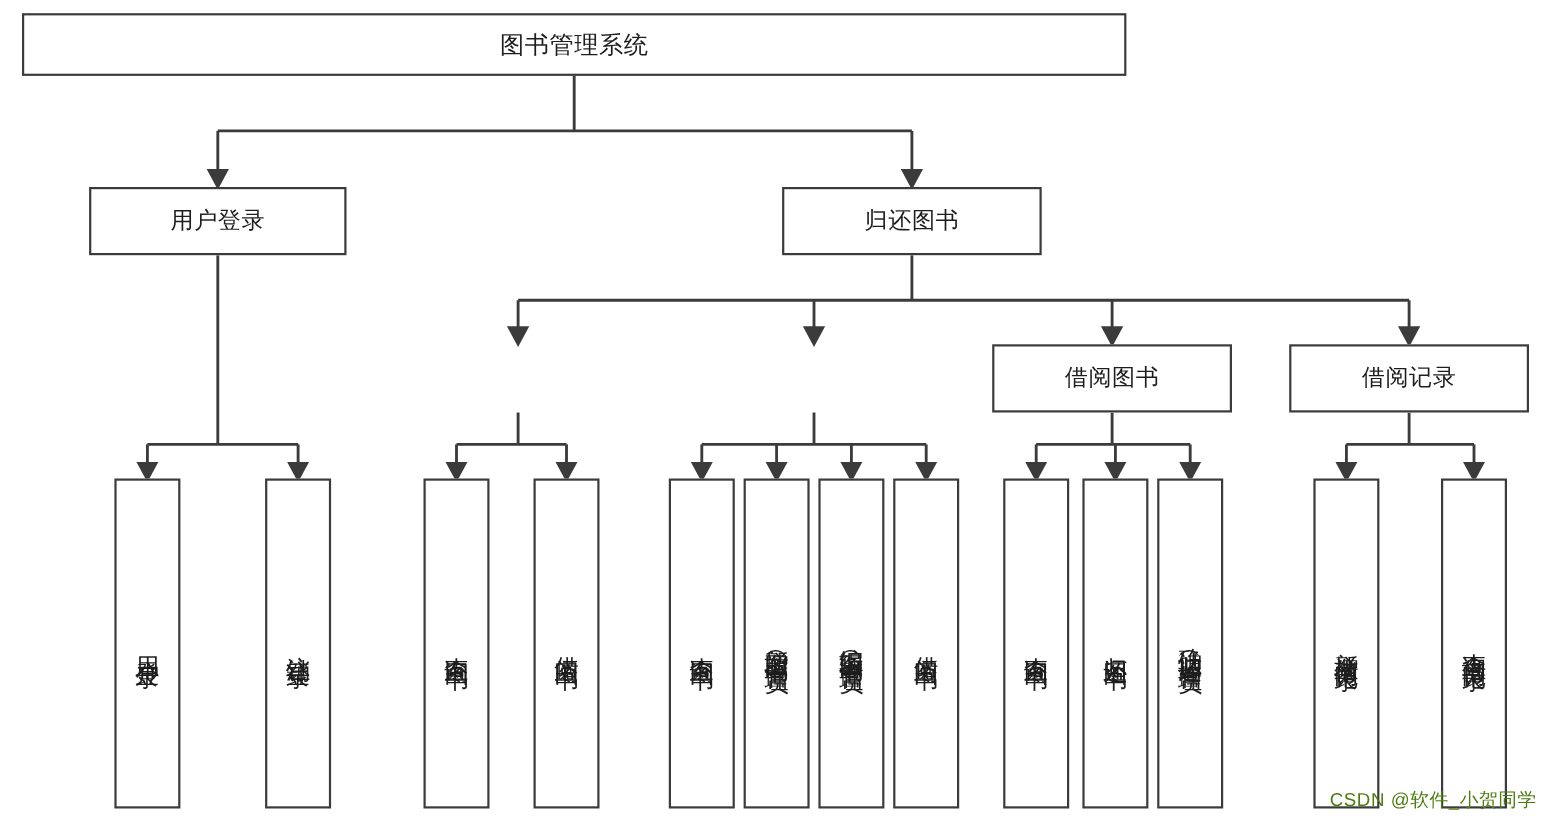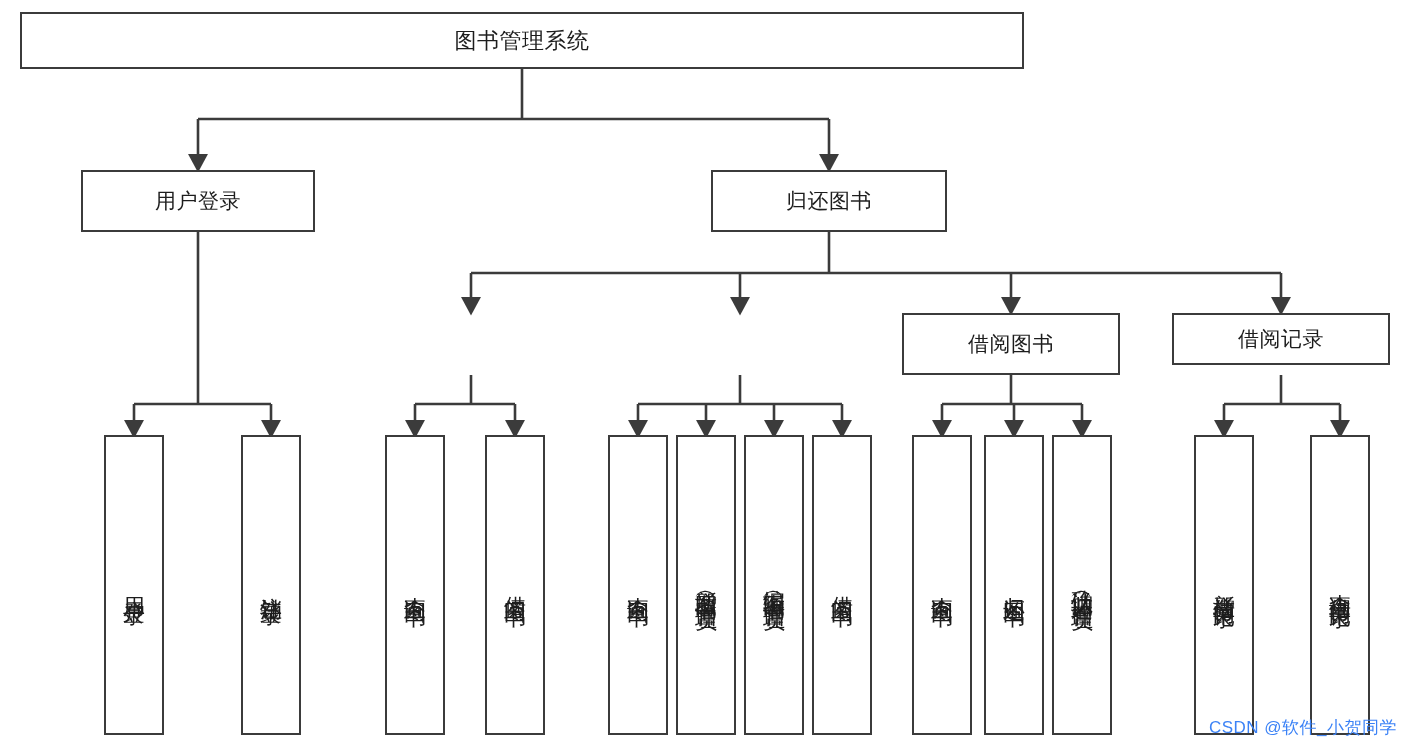--- a/index.html
+++ b/index.html
@@ -62,21 +62,21 @@
     font-size: 22px;
     letter-spacing: 3px;
     line-height: 1;
     max-height: 282px;
   }
   .watermark {
     position: absolute;
     right: 8px;
     bottom: 8px;
     font-size: 17px;
-    color: #3b82f6;
+    color: #4d7c0f;
     font-family: "Liberation Sans", "DejaVu Sans", sans-serif;
     letter-spacing: 0.5px;
     user-select: none;
     white-space: nowrap;
   }
 </style>
 </head>
 <body>
 
 <div id="diagram-root">
@@ -142,21 +142,21 @@
   <div class="node-box h-node" style="left:81px; top:170px; width:234px; height:62px;">
     <span class="node-label">用户登录</span>
   </div>
   <div class="node-box h-node" style="left:711px; top:170px; width:236px; height:62px;">
     <span class="node-label">归还图书</span>
   </div>
 
   <div class="node-box h-node" style="left:902px; top:313px; width:218px; height:62px;">
     <span class="node-label">借阅图书</span>
   </div>
-  <div class="node-box h-node" style="left:1172px; top:313px; width:218px; height:52px;">
+  <div class="node-box h-node" style="left:1172px; top:313px; width:218px; height:62px;">
     <span class="node-label">借阅记录</span>
   </div>
 
   <div class="node-box v-node" style="left:104px; top:435px; width:60px; height:300px;">
     <span class="node-label">用户登录</span>
   </div>
   <div class="node-box v-node" style="left:241px; top:435px; width:60px; height:300px;">
     <span class="node-label">注销登录</span>
   </div>
   <div class="node-box v-node" style="left:385px; top:435px; width:60px; height:300px;">

